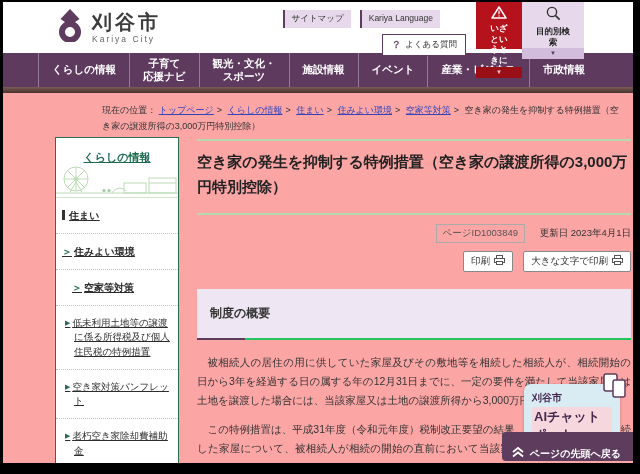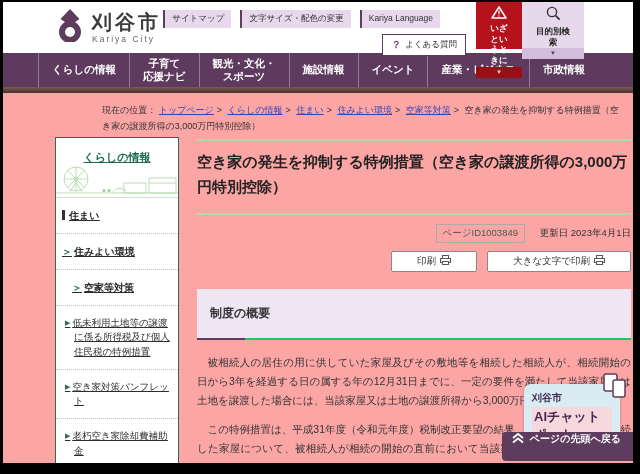--- a/index.html
+++ b/index.html
@@ -66,38 +66,38 @@
   .sb-sub .mk { color:#2a6e52; font-size:7px; margin-right:2px; vertical-align:1px; }
 
   
   .main { position:absolute; left:194px; top:137px; width:434px; }
   .hr-green { height:2px; background:#b5d9ad; }
   h1 { font-size:15px; font-weight:bold; color:#222; line-height:1.65; margin:9px 0 13px; }
   .meta-row { text-align:right; font-size:9.5px; color:#333; margin-top:9px; }
   .pageid-box { display:inline-block; border:1px solid #aaa; padding:2px 6px; margin-right:12px; color:#555; }
   .print-row { text-align:right; margin-top:7px; }
   .print-btn { display:inline-flex; align-items:center; gap:4px; border:1px solid #888;
-               background:#fff; font-size:9.5px; color:#333; padding:3px 25px; border-radius:2px;
+               background:#fff; font-size:9.5px; color:#333; padding:3px 7px; border-radius:2px;
                margin-left:6px; cursor:pointer; font-family:inherit; }
   .section-h { margin-top:17px; background:#eee6f2; font-size:12px; font-weight:bold; color:#333;
                padding:16px 13px; border-bottom:2px solid #22c55e; position:relative; }
   .section-h::after { content:""; position:absolute; left:0; bottom:-2px; width:48px; height:2px; background:#5d3c5d; }
   .para { font-size:10.5px; line-height:1.85; color:#333; text-indent:1em; margin-top:9px; text-align:justify; }
   .para:first-of-type { margin-top:13px; }
 
   
   .chatbot { position:absolute; right:13px; top:382px; width:96px; background:#d9ecf4;
              border-radius:7px; padding:7px 8px 8px; box-shadow:0 1px 3px rgba(0,0,0,.25); cursor:pointer; }
   .cb-line1 { color:#462a50; font-weight:bold; font-size:10px; }
   .cb-line2 { display:inline-block; background:#f6d7de; color:#462a50; font-weight:bold;
               font-size:13px; border-radius:3px; padding:1px 2px; margin-top:2px; }
   .cb-icon { position:absolute; top:-12px; right:-8px; }
   .back-top { position:absolute; right:0; top:430px; height:29px; background:#5d3c5d; color:#fff;
-              font-size:10px; font-weight:bold; text-decoration:none; display:flex; align-items:flex-start;
-              gap:5px; padding:0 12px 0 9px; border-radius:4px 0 0 4px; }
+              font-size:10px; font-weight:bold; text-decoration:none; display:flex; align-items:flex-end;
+              gap:5px; padding:0 12px 0 9px; border-radius:4px 0 0 4px;font-family:Liberation Mono, monospace; }
 </style>
 </head>
 <body>
 
 <div class="page">
 
   <header>
     <a class="logo" href="#">
       <span>
         <svg width="30" height="33" viewBox="0 0 30 33">
@@ -108,21 +108,20 @@
       <span class="logo-text">
         <span class="city-ja">刈谷市</span>
         <span class="city-en">Kariya City</span>
       </span>
     </a>
 
     <div class="util">
       <div class="util-rows">
         <div class="row1">
           <a href="#" class="chip">サイトマップ</a>
-          <a href="#" class="chip">文字サイズ・配色の変更</a>
           <a href="#" class="chip">Kariya Language</a>
         </div>
         <a href="#" class="faq">
           <span class="faq-q">？</span>
           <span>よくある質問</span>
         </a>
       </div>
 
       <a href="#" class="bigbtn emergency">
         <span class="bb-body">

